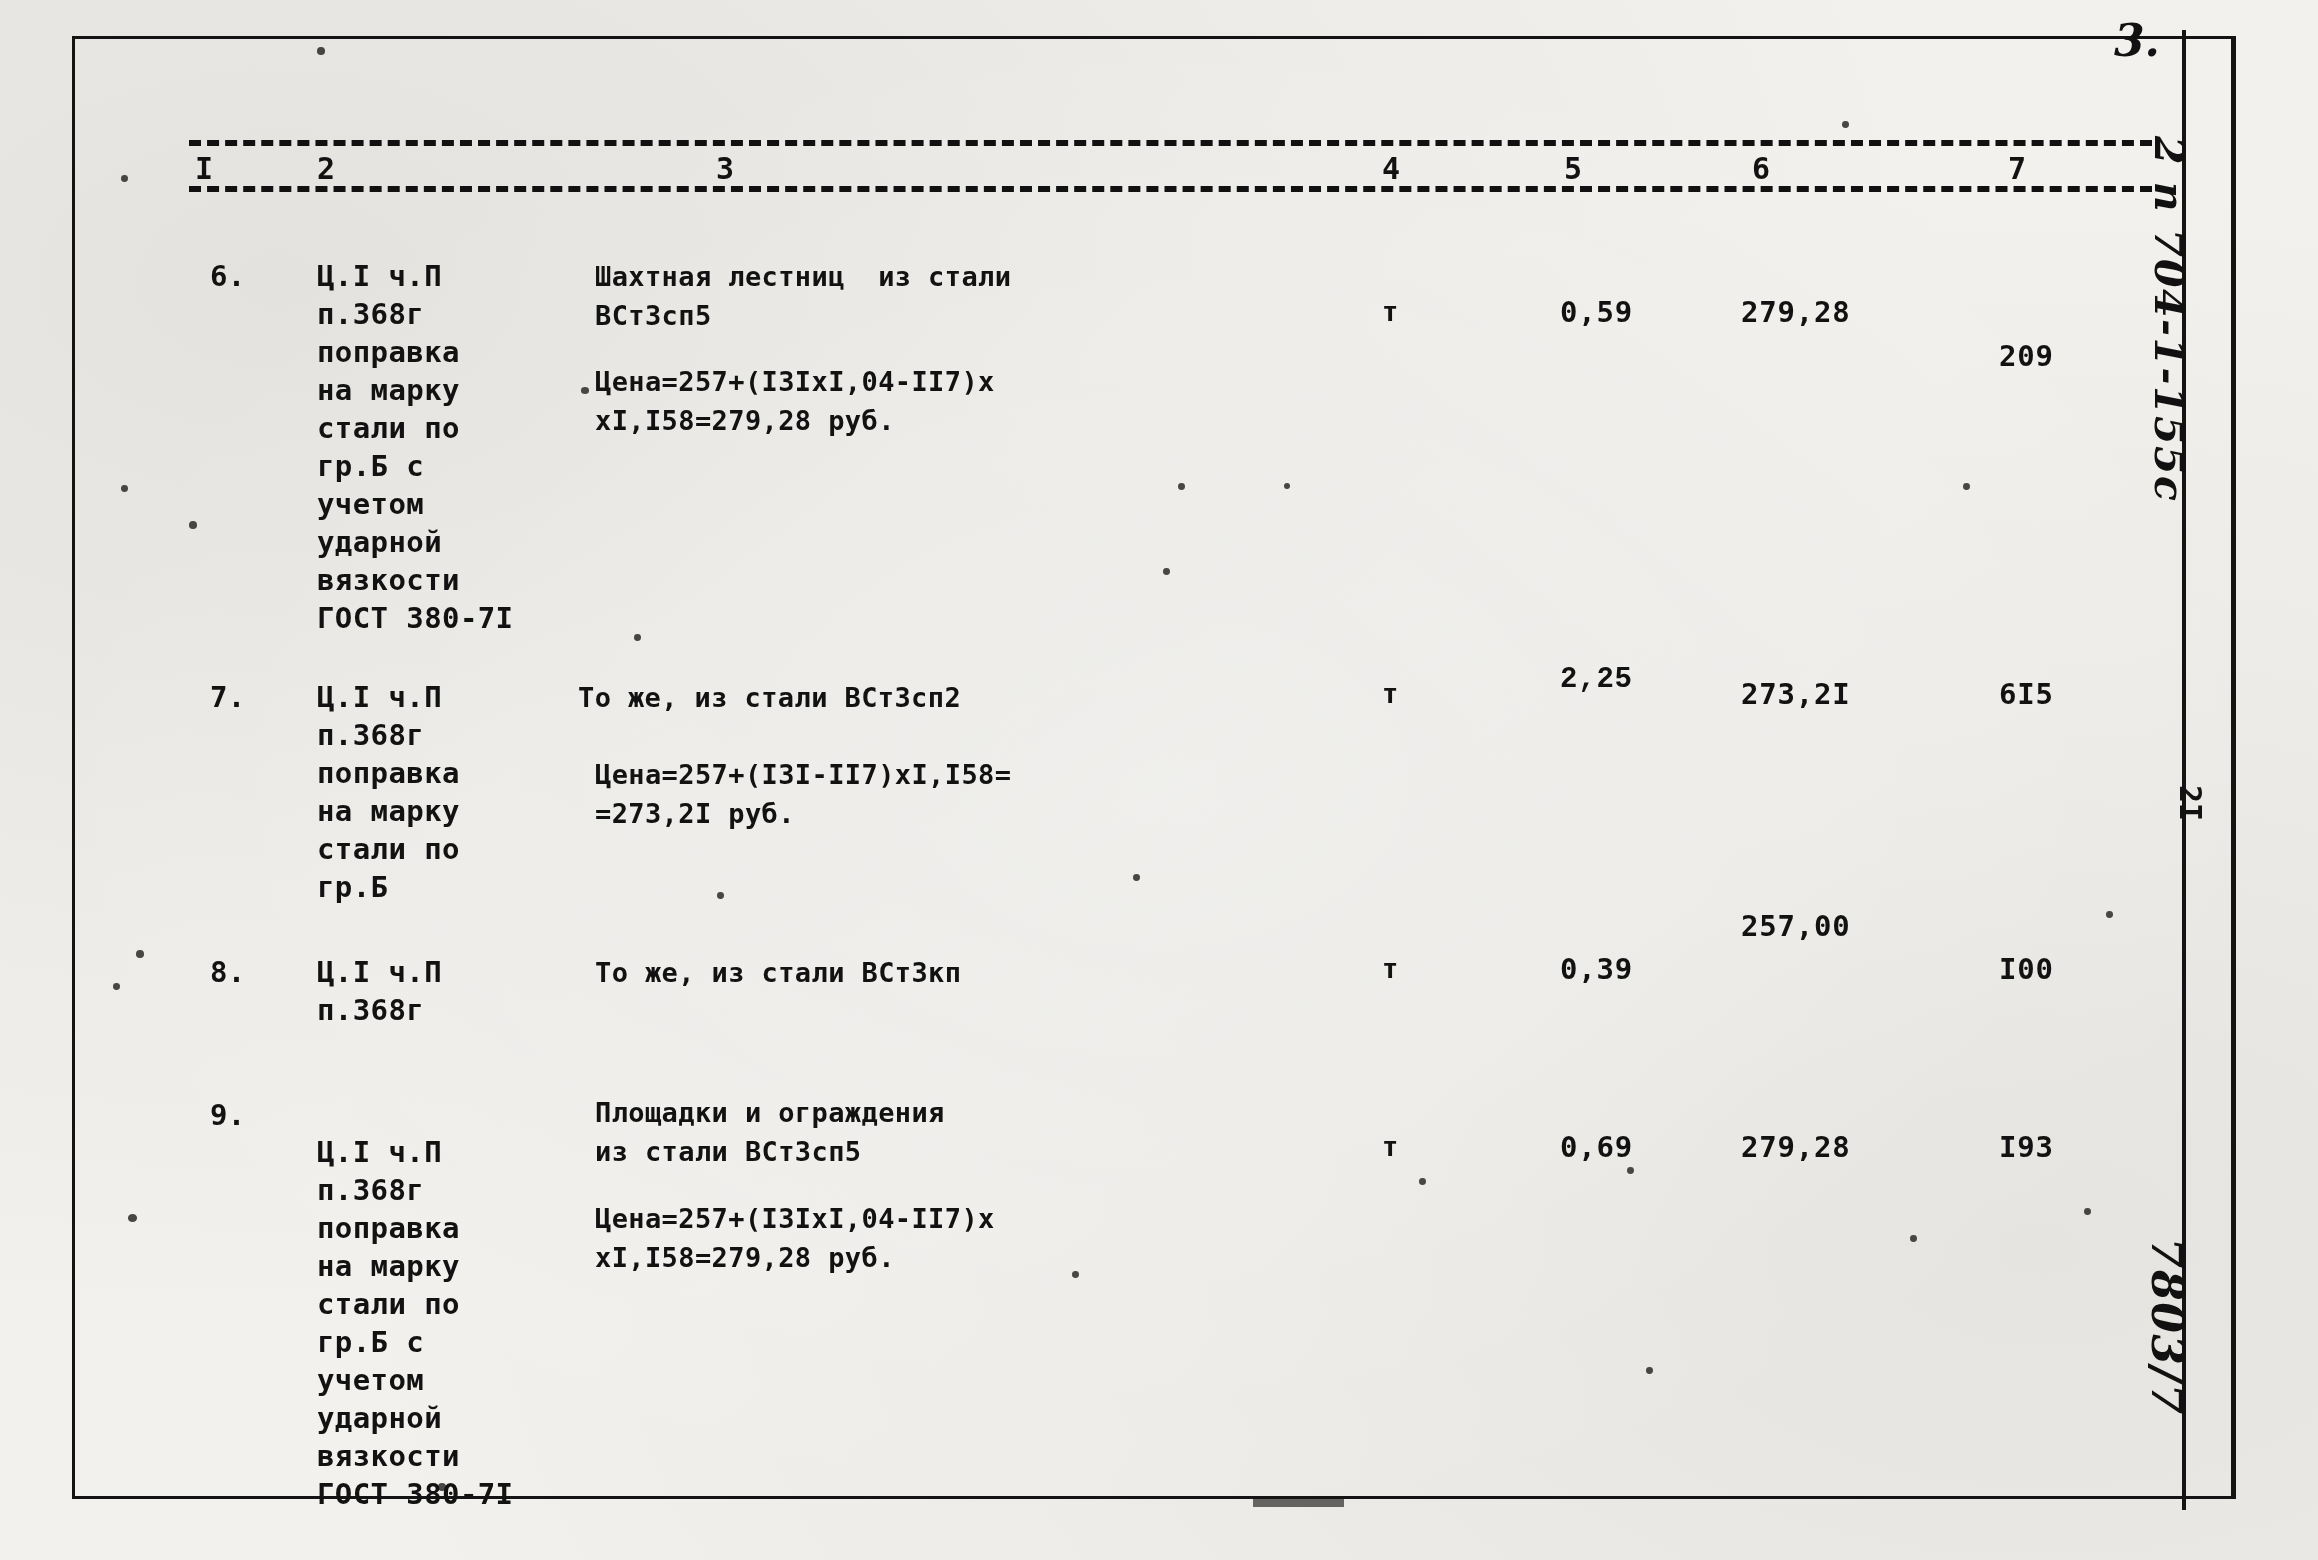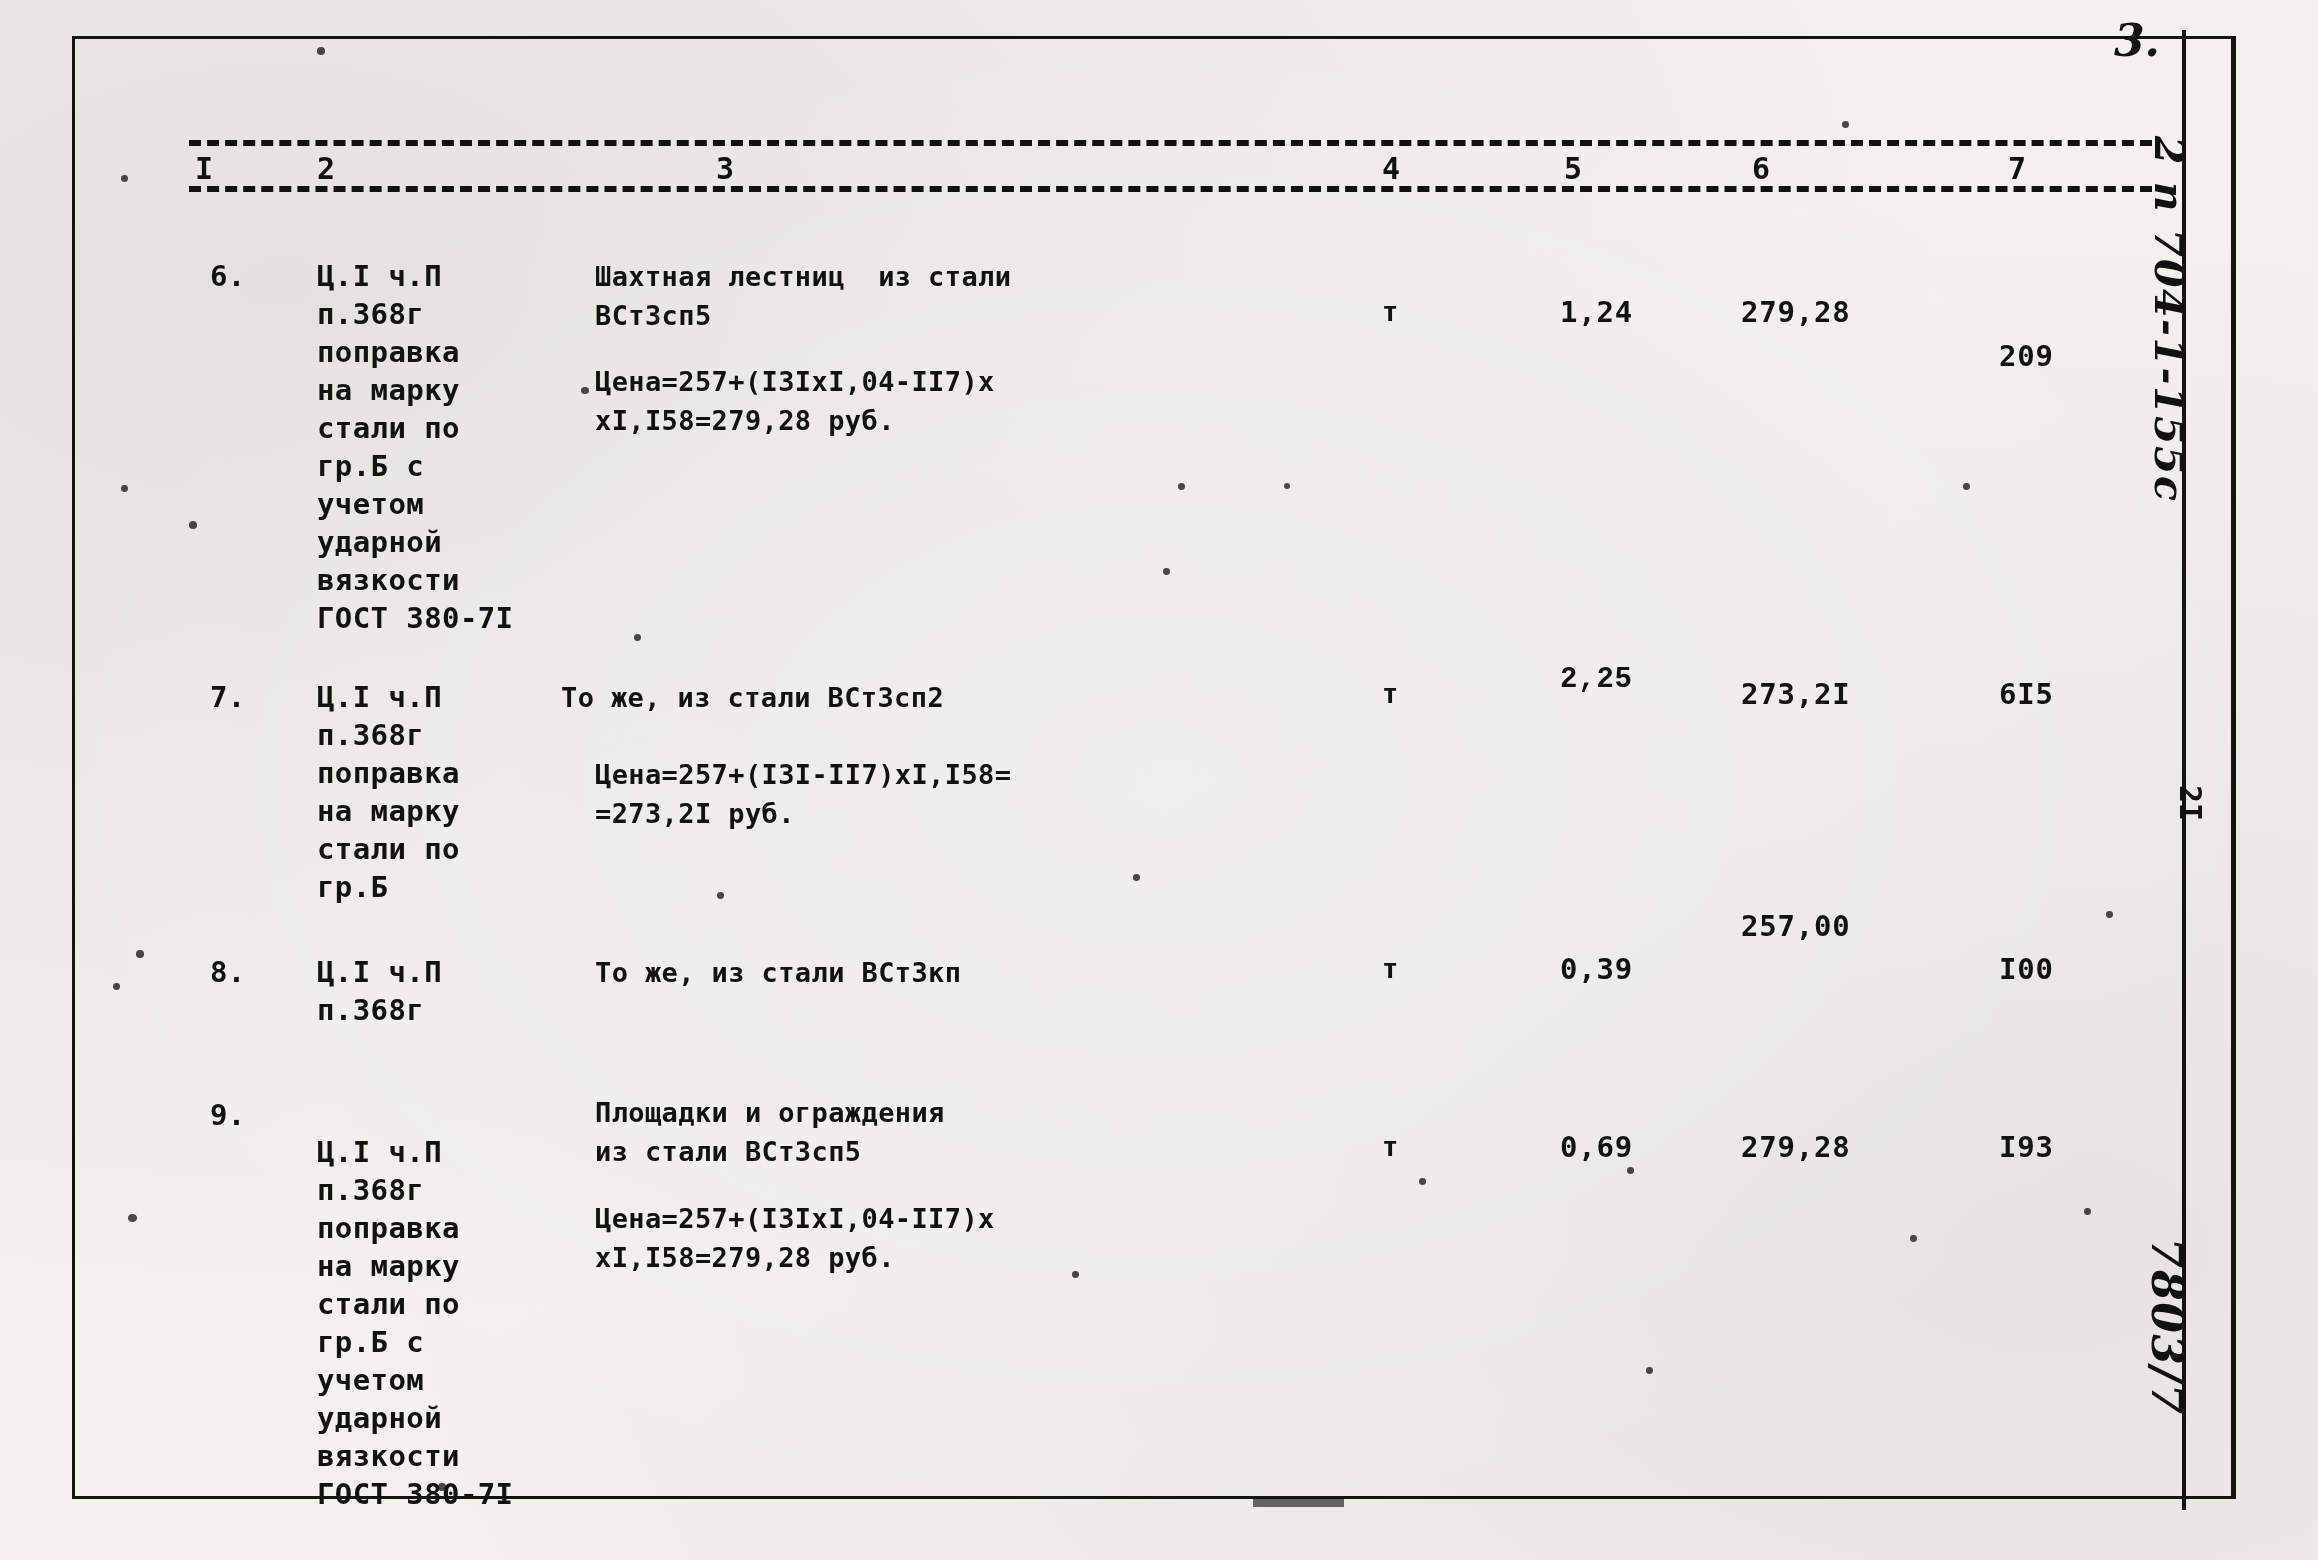--- a/index.html
+++ b/index.html
@@ -170,32 +170,32 @@
 гр.Б с
 учетом
 ударной
 вязкости
 ГОСТ 380-7I</div>
   <div class="txt cell-desc" style="left:595px; top:257px;">Шахтная лестниц  из стали
 ВСт3сп5</div>
   <div class="txt cell-desc" style="left:595px; top:362px;">Цена=257+(I3IxI,04-II7)x
 xI,I58=279,28 руб.</div>
   <div class="txt cell-unit" style="left:1382px; top:296px;">т</div>
-  <div class="txt cell-num" style="left:1560px; top:293px;">1,24</div>
+  <div class="txt cell-num" style="left:1560px; top:293px;">0,59</div>
   <div class="txt cell-num" style="left:1741px; top:293px;">279,28</div>
   <div class="txt cell-num" style="left:1999px; top:293px;margin-top:44px;">209</div>
 
   <div class="txt cell" style="left:210px; top:678px;">7.</div>
   <div class="txt cell" style="left:317px; top:678px;">Ц.I ч.П
 п.368г
 поправка
 на марку
 стали по
 гр.Б</div>
-  <div class="txt cell-desc" style="left:561px; top:678px;">То же, из стали ВСт3сп2</div>
+  <div class="txt cell-desc" style="left:578px; top:678px;">То же, из стали ВСт3сп2</div>
   <div class="txt cell-desc" style="left:595px; top:755px;">Цена=257+(I3I-II7)xI,I58=
 =273,2I руб.</div>
   <div class="txt cell-unit" style="left:1382px; top:678px;">т</div>
   <div class="txt cell-num" style="left:1560px; top:661px;font-family:Liberation Mono, monospace;">2,25</div>
   <div class="txt cell-num" style="left:1741px; top:675px;">273,2I</div>
   <div class="txt cell-num" style="left:1999px; top:675px;">6I5</div>
 
   <div class="txt cell" style="left:210px; top:953px;">8.</div>
   <div class="txt cell" style="left:317px; top:953px;">Ц.I ч.П
 п.368г</div>

